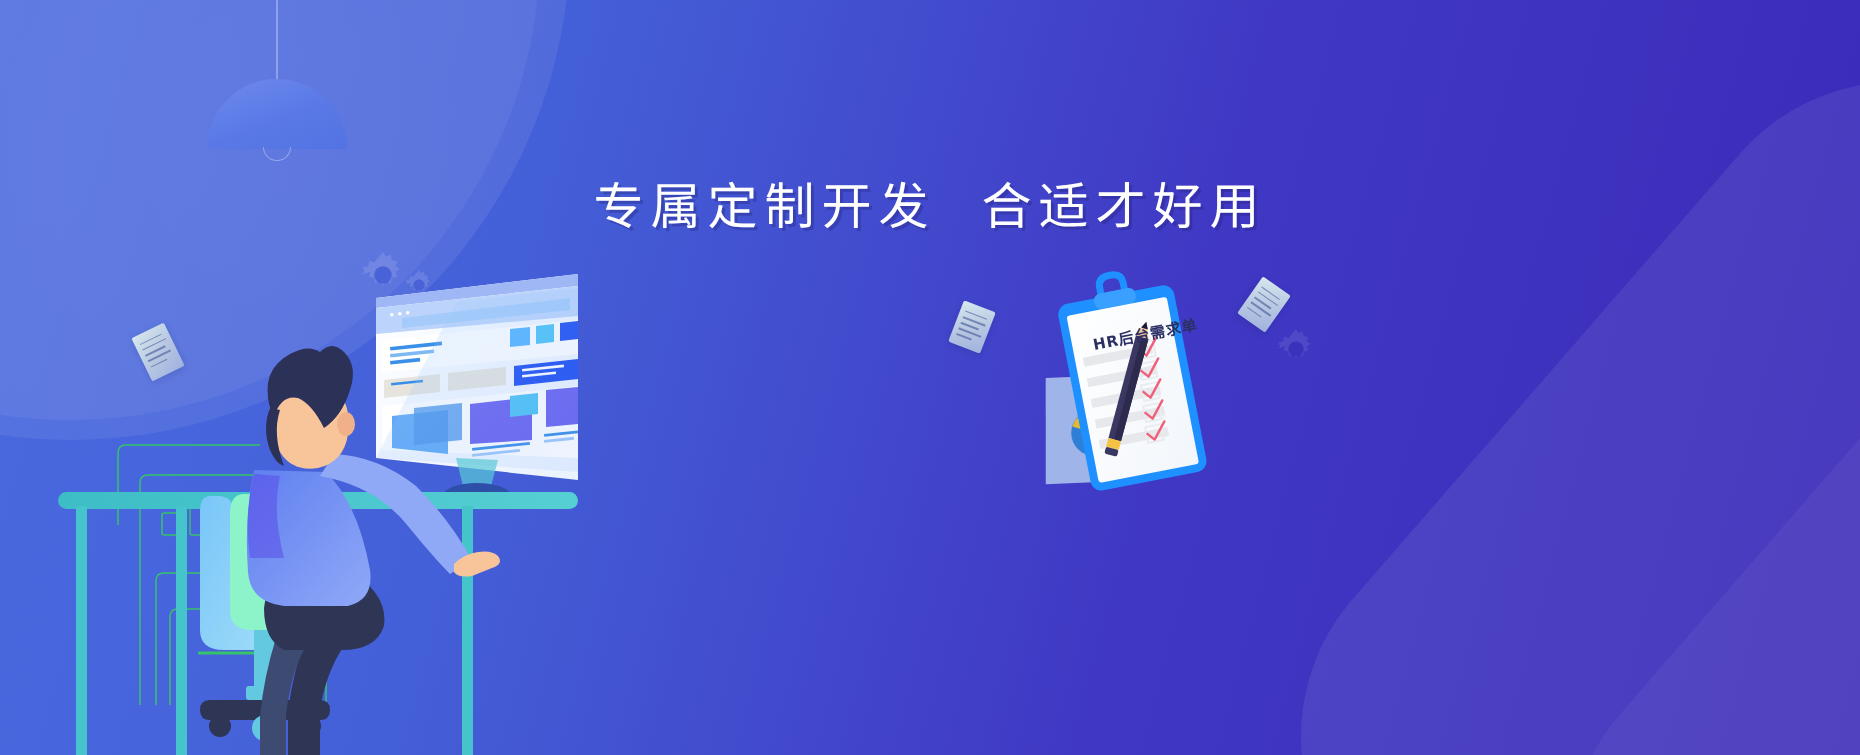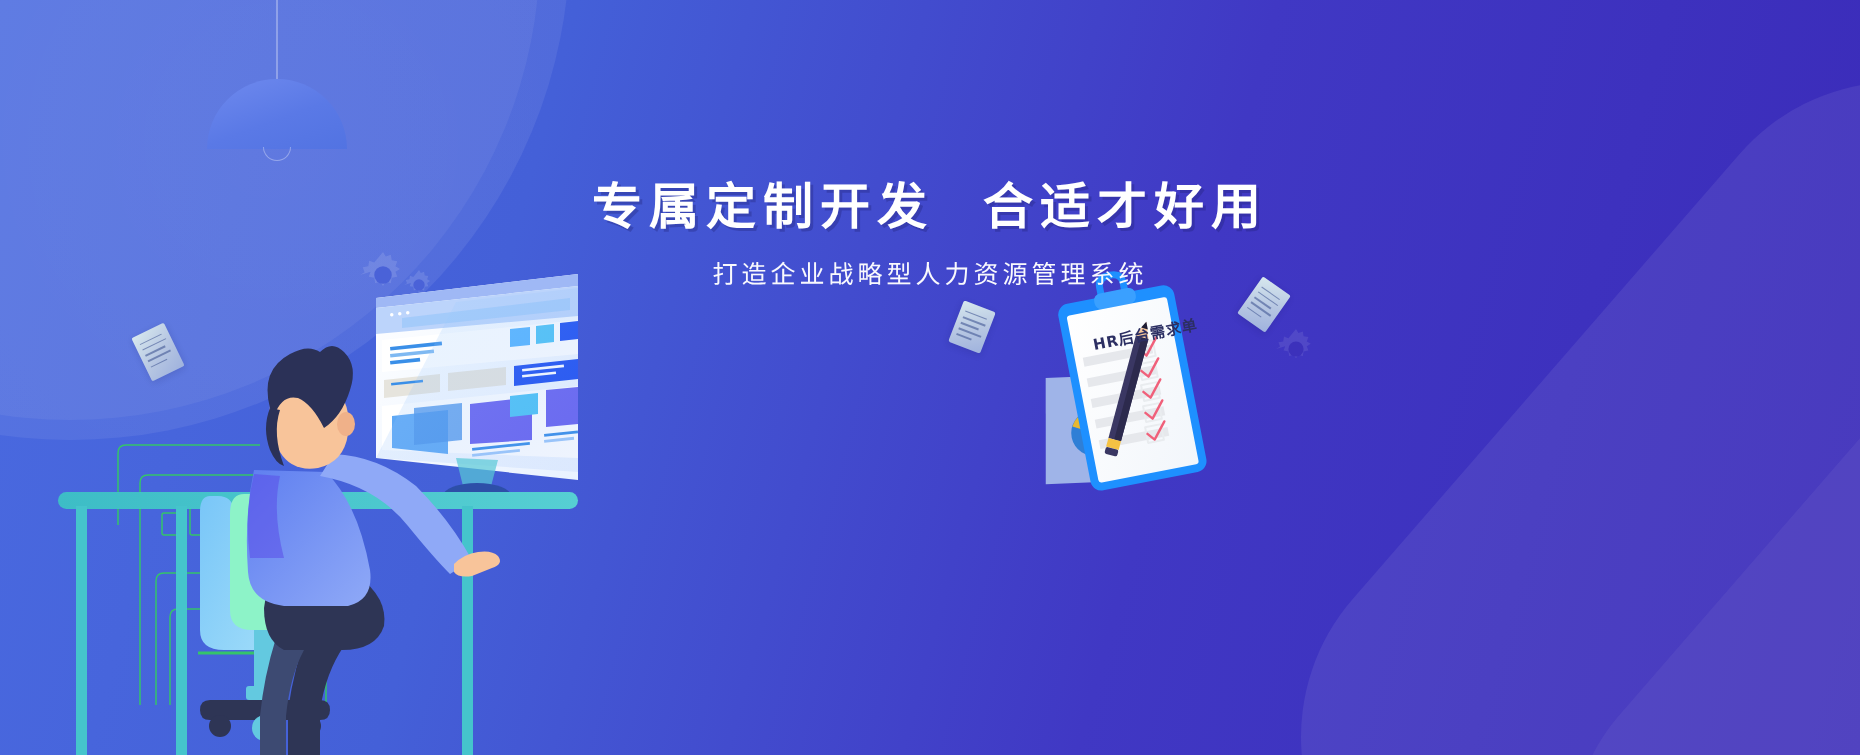--- a/index.html
+++ b/index.html
@@ -102,21 +102,21 @@
 
   
   .copy {
     position:absolute; left:0; right:0; top:178px;
     text-align:center;
     z-index:9;
   }
   .headline {
     font-family:"DejaVu Sans","Liberation Sans",sans-serif;
     font-size:50px;
-    font-weight:700;
+    font-weight:400;
     color:#ffffff;
     letter-spacing:7px;
     line-height:1.18;
     text-shadow:3px 3px 0 rgba(30,30,110,.30);
     white-space:pre;
   }
   .subline {
     margin-top:17px;
     font-family:"DejaVu Sans","Liberation Sans",sans-serif;
     font-size:25px;
@@ -220,21 +220,20 @@
         <path d="M118 92 L138 92 L138 140"></path>
         <path d="M46 300 L46 176 Q46 168 54 168 L208 168 Q216 168 216 176 L216 300"></path>
         <path d="M60 300 L60 212 Q60 204 68 204 L182 204"></path>
         <path d="M88 248 L172 248" stroke-width="3"></path>
       </svg>
     </div>
   </div>
 
   <div class="copy">
     <div class="headline">专属定制开发  合适才好用</div>
-    <div class="subline">打造企业战略型人力资源管理系统</div>
   </div>
 
   <div class="illus-left">
     <svg viewBox="0 0 520 500">
       <defs>
         <linearGradient id="gScreen" x1="0" y1="0" x2="1" y2="1">
           <stop offset="0" stop-color="#ffffff"></stop>
             <stop offset="1" stop-color="#e9f2ff"></stop>
         </linearGradient>
         <linearGradient id="gShirt" x1="0" y1="0" x2="1" y2="1">

